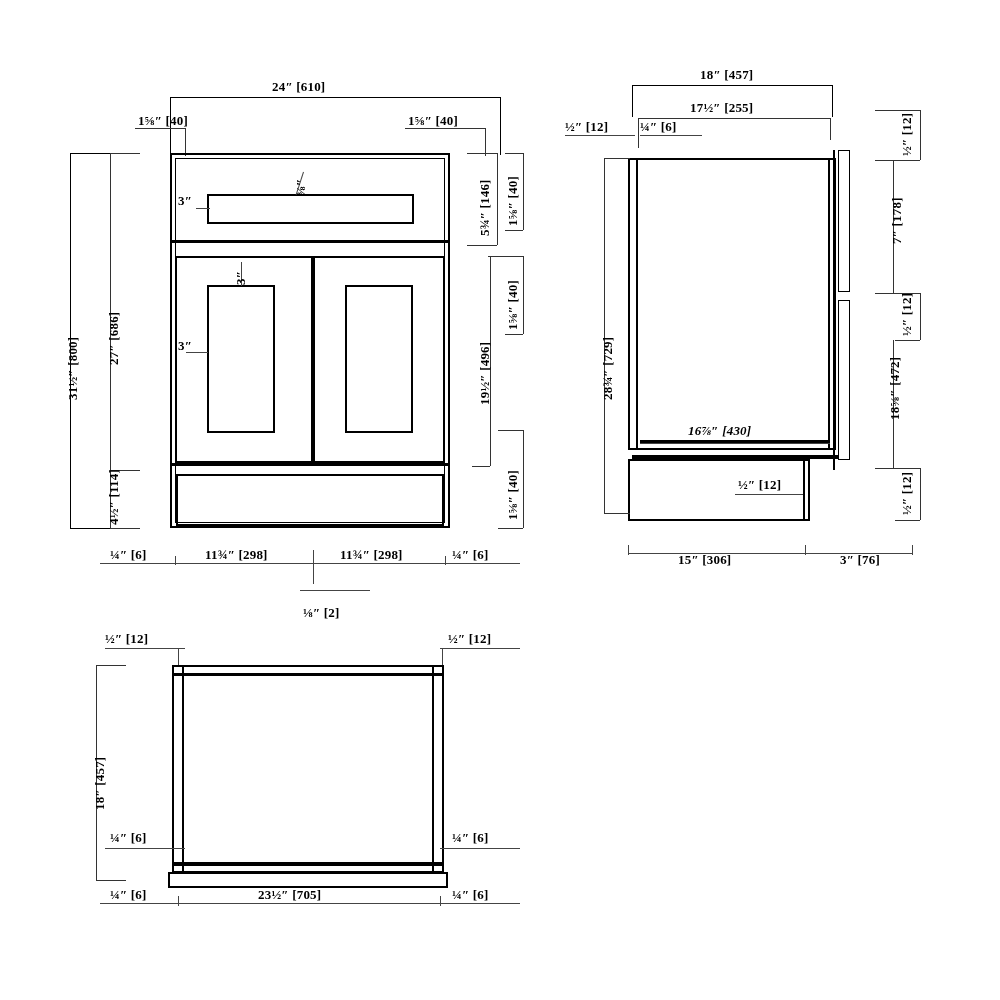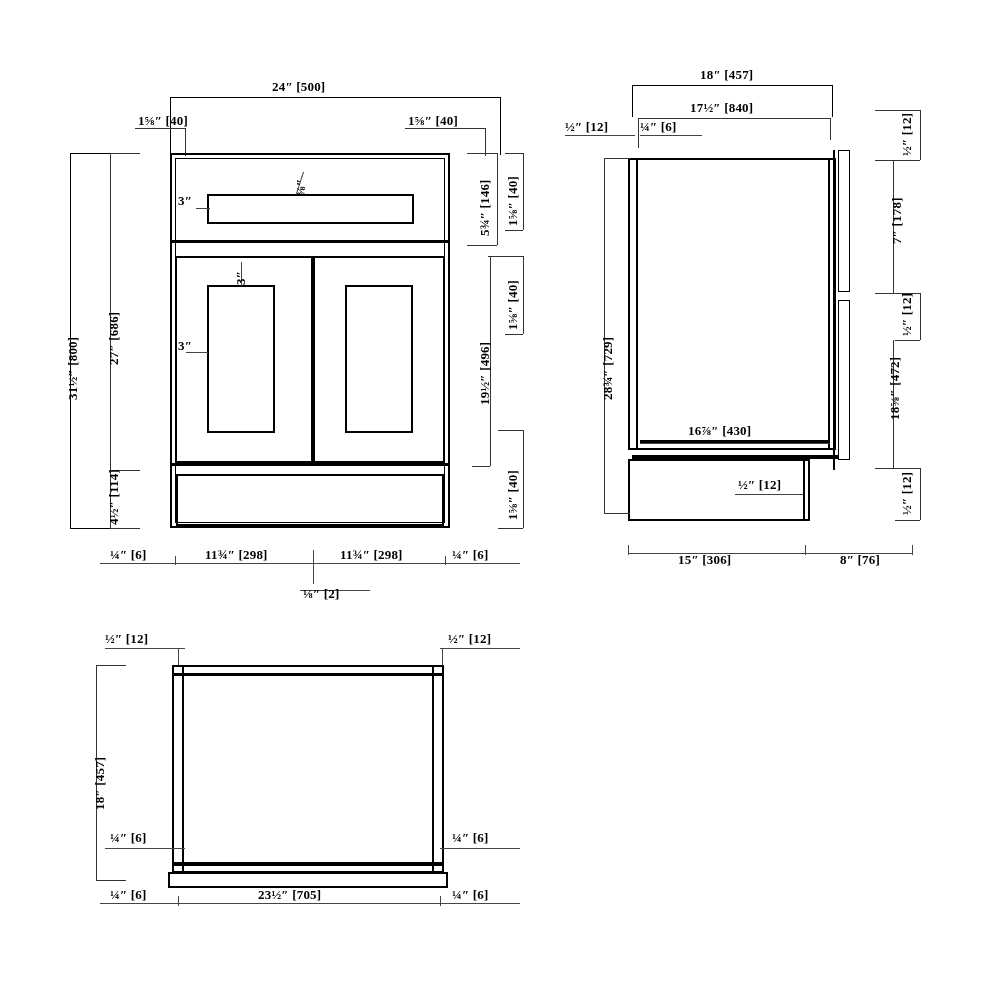--- a/index.html
+++ b/index.html
@@ -25,21 +25,21 @@
 </head>
 <body>
 
 <div id="sheet">
 
   <div>
 
     <div class="ln" style="left:170px;top:97px;width:330px;height:1px;"></div>
     <div class="tick" style="left:170px;top:97px;height:58px;"></div>
     <div class="tick" style="left:500px;top:97px;height:58px;"></div>
-    <div class="dim" style="left:272px;top:80px;">24″  [500]</div>
+    <div class="dim" style="left:272px;top:80px;">24″  [610]</div>
 
     <div class="lnL" style="left:135px;top:128px;width:50px;height:1px;background:#333;"></div>
     <div class="tick" style="left:185px;top:128px;height:28px;background:#333;"></div>
     <div class="dim" style="left:138px;top:114px;">1⅝″  [40]</div>
 
     <div class="lnL" style="left:405px;top:128px;width:80px;height:1px;background:#333;"></div>
     <div class="tick" style="left:485px;top:128px;height:28px;background:#333;"></div>
     <div class="dim" style="left:408px;top:114px;">1⅝″  [40]</div>
 
     <div class="box" style="left:170px;top:153px;width:280px;height:375px;"></div>
@@ -114,34 +114,34 @@
     <div class="tick" style="left:175px;top:556px;height:9px;background:#444;"></div>
     <div class="tick" style="left:313px;top:550px;height:34px;background:#444;"></div>
     <div class="tick" style="left:445px;top:556px;height:9px;background:#444;"></div>
 
     <div class="dim" style="left:110px;top:548px;">¼″  [6]</div>
     <div class="dim" style="left:205px;top:548px;">11¾″  [298]</div>
     <div class="dim" style="left:340px;top:548px;">11¾″  [298]</div>
     <div class="dim" style="left:452px;top:548px;">¼″  [6]</div>
 
     <div class="lnL" style="left:300px;top:590px;width:70px;height:1px;background:#444;"></div>
-    <div class="dim" style="left:303px;top:587px;text-align:right;">⅛″  [2]</div>
+    <div class="dim" style="left:303px;top:606px;text-align:right;">⅛″  [2]</div>
   </div>
 
   <div>
 
     <div class="ln" style="left:632px;top:85px;width:200px;height:1px;"></div>
     <div class="tick" style="left:632px;top:85px;height:32px;"></div>
     <div class="tick" style="left:832px;top:85px;height:32px;"></div>
     <div class="dim" style="left:700px;top:68px;">18″  [457]</div>
 
     <div class="lnL" style="left:638px;top:118px;width:192px;height:1px;background:#333;"></div>
     <div class="tick" style="left:638px;top:118px;height:30px;background:#333;"></div>
     <div class="tick" style="left:830px;top:118px;height:22px;background:#333;"></div>
-    <div class="dim" style="left:690px;top:101px;">17½″  [840]</div>
+    <div class="dim" style="left:690px;top:101px;">17½″  [255]</div>
 
     <div class="lnL" style="left:565px;top:135px;width:70px;height:1px;background:#444;"></div>
     <div class="dim" style="left:565px;top:120px;">½″  [12]</div>
 
     <div class="lnL" style="left:640px;top:135px;width:62px;height:1px;background:#444;"></div>
     <div class="dim" style="left:640px;top:120px;">¼″  [6]</div>
 
     <div class="box" style="left:628px;top:158px;width:208px;height:292px;"></div>
 
     <div class="ln" style="left:636px;top:158px;width:2px;height:292px;"></div>
@@ -178,31 +178,31 @@
 
     <div class="tick" style="left:893px;top:340px;height:128px;background:#333;"></div>
     <div class="htick" style="left:875px;top:468px;width:45px;background:#333;"></div>
     <div class="dim rot" style="left:888px;top:420px;">18⅝″  [472]</div>
 
     <div class="tick" style="left:920px;top:468px;height:52px;background:#333;"></div>
     <div class="htick" style="left:895px;top:520px;width:25px;background:#333;"></div>
     <div class="dim rot" style="left:900px;top:515px;">½″  [12]</div>
 
     <div class="lnL" style="left:640px;top:443px;width:190px;height:1px;background:#444;"></div>
-    <div class="dim" style="left:688px;top:424px;">16⅞″  [430]</div>
+    <div class="dim" style="left:688px;top:424px;font-style:italic;">16⅞″  [430]</div>
 
     <div class="lnL" style="left:735px;top:494px;width:68px;height:1px;background:#444;"></div>
     <div class="dim" style="left:738px;top:478px;">½″  [12]</div>
 
     <div class="lnL" style="left:628px;top:553px;width:285px;height:1px;background:#444;"></div>
     <div class="tick" style="left:628px;top:545px;height:10px;background:#444;"></div>
     <div class="tick" style="left:805px;top:545px;height:10px;background:#444;"></div>
     <div class="tick" style="left:912px;top:545px;height:10px;background:#444;"></div>
     <div class="dim" style="left:678px;top:553px;">15″  [306]</div>
-    <div class="dim" style="left:840px;top:553px;">8″  [76]</div>
+    <div class="dim" style="left:840px;top:553px;">3″  [76]</div>
   </div>
 
   <div>
 
     <div class="lnL" style="left:105px;top:648px;width:80px;height:1px;background:#444;"></div>
     <div class="tick" style="left:178px;top:648px;height:18px;background:#444;"></div>
     <div class="dim" style="left:105px;top:632px;">½″  [12]</div>
 
     <div class="lnL" style="left:440px;top:648px;width:80px;height:1px;background:#444;"></div>
     <div class="tick" style="left:442px;top:648px;height:18px;background:#444;"></div>

